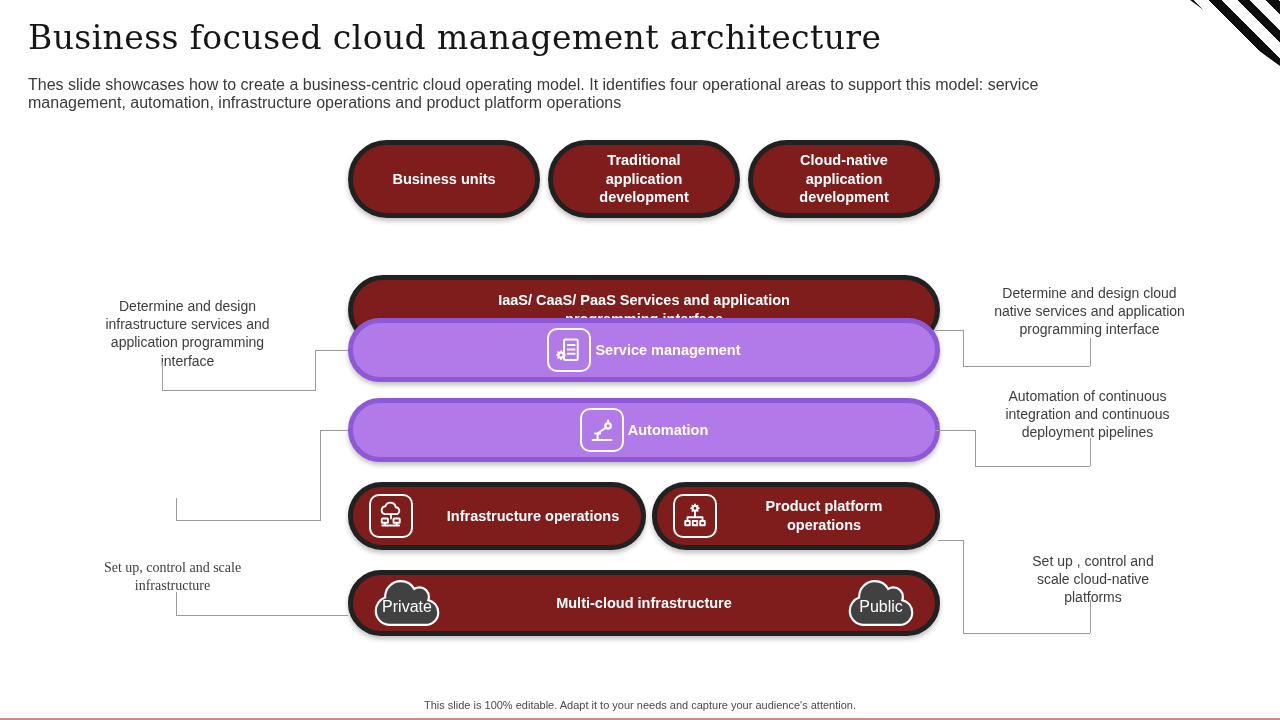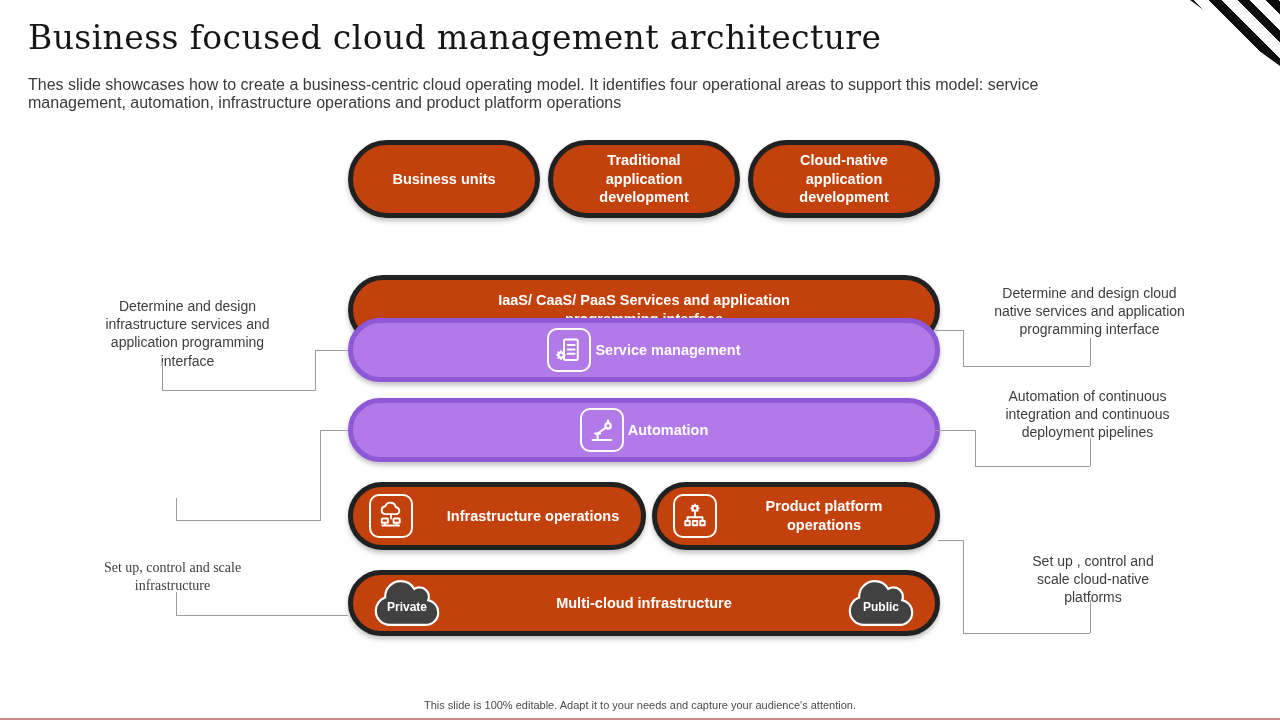--- a/index.html
+++ b/index.html
@@ -9,40 +9,40 @@
 
   .title { position:absolute; left:28px; top:18px; font-family:"DejaVu Serif", serif; font-size:33px; font-weight:500; color:#161616; letter-spacing:.4px; }
   .subtitle { position:absolute; left:28px; top:76px; width:1110px; font-size:16px; color:#3a3a3a; }
   .corner-stripes { position:absolute; top:0; right:0; width:90px; height:66px;
     background:repeating-linear-gradient(45deg,#0d0d0d 0 9px, transparent 9px 20px);
     clip-path:polygon(0 0, 100% 0, 100% 100%); }
   .bottom-accent { position:absolute; left:0; bottom:0; width:100%; height:2px; background:#c98b8b; }
 
   .pill { position:absolute; border-radius:999px; display:flex; align-items:center; justify-content:center;
     color:#fff; font-weight:bold; text-align:center; box-shadow:0 3px 5px rgba(0,0,0,.25); }
-  .dark   { background:#c2410c; border:5px solid #212121; }
+  .dark   { background:#7f1d1d; border:5px solid #212121; }
   .purple { background:#b27ae9; border:5px solid #8f58d6; }
   .pill .label { font-size:14.5px; line-height:1.3; }
 
   .icon-box { width:44px; height:44px; min-width:44px; border:2px solid #fff; border-radius:10px;
     display:flex; align-items:center; justify-content:center; }
   .icon-box svg { width:30px; height:30px; }
 
   .row-flex { justify-content:center; gap:4px; }
   .side-flex { justify-content:flex-start; padding:0 16px; gap:12px; }
   .side-flex .label { flex:1; text-align:center; }
   .space-flex { justify-content:space-between; padding:0 14px; }
 
   .annotation { position:absolute; font-size:14px; color:#3d3d3d; text-align:center; line-height:1.3; }
   .seg { position:absolute; background:#9b9b9b; }
   .footer { position:absolute; left:0; top:699px; width:100%; text-align:center; font-size:11px; color:#4a4a4a; }
 
   .cloud { position:relative; width:80px; height:50px; display:flex; align-items:center; justify-content:center; }
   .cloud svg { position:absolute; left:0; top:0; width:100%; height:100%; }
-  .cloud .cloud-label { position:relative; font-size:12px; font-weight:bold; color:#fff; margin-top:8px; }
+  .cloud .cloud-label { position:relative; font-size:16px; font-weight:normal; color:#fff; margin-top:8px; }
 </style>
 </head>
 <body>
 
 <div class="stage">
 
   <div class="title">Business focused cloud management architecture</div>
   <div class="subtitle">Thes slide showcases how to create a business-centric cloud operating model. It identifies four operational areas to support this model:  service management, automation,  infrastructure operations and product platform operations</div>
   <div class="corner-stripes"></div>
 

